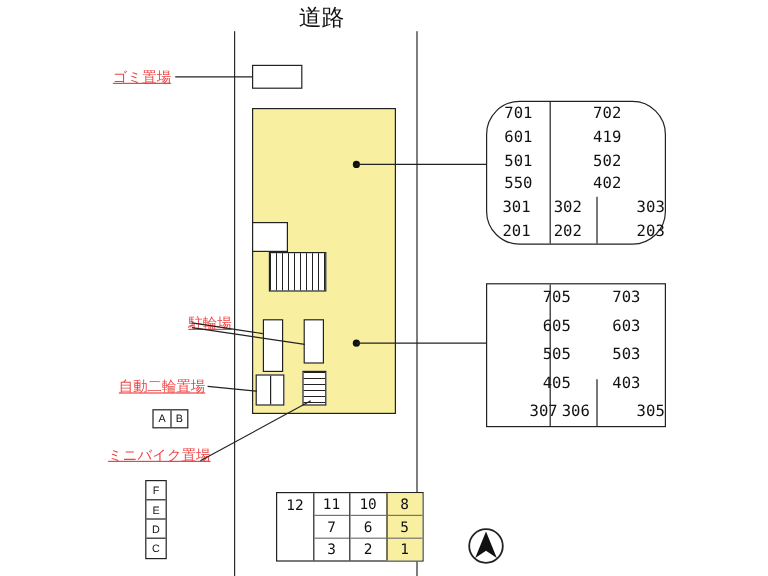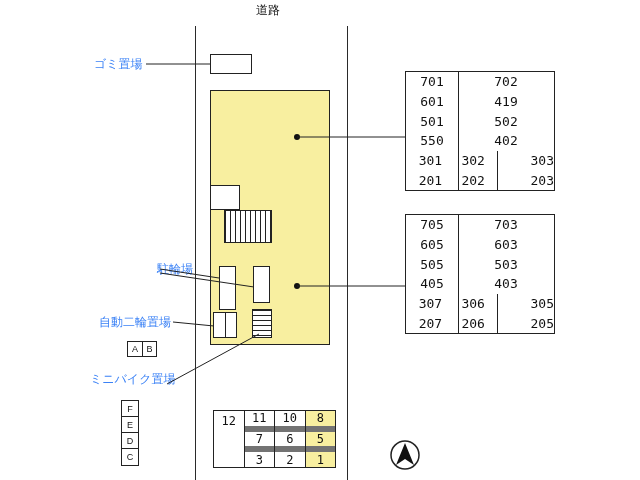--- a/index.html
+++ b/index.html
@@ -4,22 +4,22 @@
 <style>
   * { margin:0; padding:0; box-sizing:border-box; }
   html,body { background:#ffffff; }
   body { font-family:"Liberation Sans", sans-serif; color:#111; }
   .canvas { position:relative; width:640px; height:480px; background:#fff; overflow:hidden; }
 
   .vline { position:absolute; top:26px; height:454px; width:1px; background:#2a2a2a; }
   .vline-left { left:195px; }
   .vline-right { left:347px; }
 
-  .label { position:absolute; font-size:12px; color:#3b82f6; white-space:nowrap; line-height:14px; }
-  .road-label { position:absolute; left:238px; top:2px; width:60px; text-align:center; font-size:12px; }
+  .label { position:absolute; font-size:12px; color:#ef4444; white-space:nowrap; line-height:14px;text-decoration:underline; }
+  .road-label { position:absolute; left:238px; top:2px; width:60px; text-align:center; font-size:19px; }
 
   .box { position:absolute; border:1px solid #222; background:#fff; }
 
   .building { position:absolute; left:210px; top:90px; width:120px; height:255px;
               background:var(--building-fill,#f8efa0); border:1px solid #222; }
 
   .entry-box { left:210px; top:185px; width:30px; height:25px; }
   .stairs { left:224px; top:210px; width:48px; height:33px;
             background:#fff repeating-linear-gradient(90deg,#222 0 1px,transparent 1px 5px); }
 
@@ -35,32 +35,32 @@
   .garbage-box { left:210px; top:54px; width:42px; height:20px; }
 
   .abrow { position:absolute; left:127px; top:341px; display:flex; border:1px solid #222; background:#fff; }
   .abcell { width:14px; height:14px; font-size:9px; display:flex; align-items:center; justify-content:center; }
   .bl { border-left:1px solid #222; }
 
   .fedc { position:absolute; left:121px; top:400px; width:18px; border:1px solid #222; background:#fff; }
   .fcell { height:16px; border-bottom:1px solid #222; font-size:9px; display:flex; align-items:center; justify-content:center; }
   .fcell:last-child { border-bottom:none; }
 
-  .ptable { position:absolute; left:213px; top:410px; width:123px; height:58px; display:flex;
+  .ptable { position:absolute; left:230px; top:410px; width:123px; height:58px; display:flex;
             border:1px solid #222; background:#fff; font-size:12px; font-family:"DejaVu Sans Mono",monospace; }
   .pcol { flex:1; display:flex; flex-direction:column; }
-  .pcell { flex:1; display:flex; align-items:center; justify-content:center; border-bottom:6px solid #737373; }
+  .pcell { flex:1; display:flex; align-items:center; justify-content:center; border-bottom:1px solid #737373; }
   .pcell:last-child { border-bottom:none; }
   .p12 { height:19px; display:flex; align-items:center; justify-content:center; }
   .hl { background:var(--building-fill,#f8efa0); }
 
   .rtable { position:absolute; width:150px; height:120px; border:1px solid #222; background:#fff;
             display:flex; flex-direction:column; font-size:13px; font-family:"DejaVu Sans Mono",monospace; }
-  .rtable-upper { left:405px; top:71px; }
-  .rtable-lower { left:405px; top:214px; }
+  .rtable-upper { left:405px; top:84px;border-radius:28px; }
+  .rtable-lower { left:405px; top:236px;padding-left:32px; }
   .rrow { flex:1; display:flex; }
   .rc { display:flex; align-items:center; justify-content:center; }
   .rc.l { width:52px; }
   .rc.r { flex:1; }
   .rc.m { width:39px; }
   .rc.r3 { flex:1;margin-left:39px; }
   .vd1 { position:absolute; left:52px; top:0; bottom:0; width:1px; background:#222; }
   .vd2 { position:absolute; left:91px; top:66.66%; bottom:0; width:1px; background:#222; }
 
   .overlay { position:absolute; left:0; top:0; width:640px; height:480px; pointer-events:none; }
@@ -173,25 +173,20 @@
     </div>
     <div class="rrow">
       <div class="rc l">405</div>
       <div class="rc r">403</div>
     </div>
     <div class="rrow">
       <div class="rc l">307</div>
       <div class="rc m">306</div>
       <div class="rc r3">305</div>
     </div>
-    <div class="rrow">
-      <div class="rc l">207</div>
-      <div class="rc m">206</div>
-      <div class="rc r3">205</div>
-    </div>
     <div class="vd1"></div>
     <div class="vd2"></div>
   </div>
 
   <svg class="overlay" viewBox="0 0 640 480" xmlns="http://www.w3.org/2000/svg">
     <line x1="146" y1="64" x2="210" y2="64" stroke="#222" stroke-width="1"></line>
     <line x1="160" y1="269" x2="219" y2="278" stroke="#222" stroke-width="1"></line>
     <line x1="160" y1="273" x2="254" y2="287" stroke="#222" stroke-width="1"></line>
     <line x1="173" y1="322" x2="214" y2="326" stroke="#222" stroke-width="1"></line>
     <line x1="167" y1="384" x2="259" y2="334" stroke="#222" stroke-width="1"></line>

